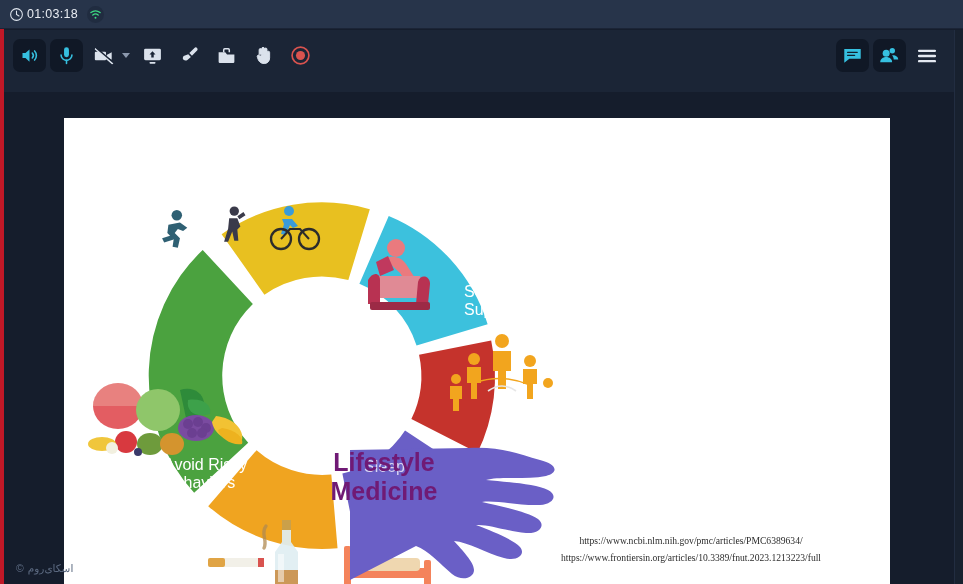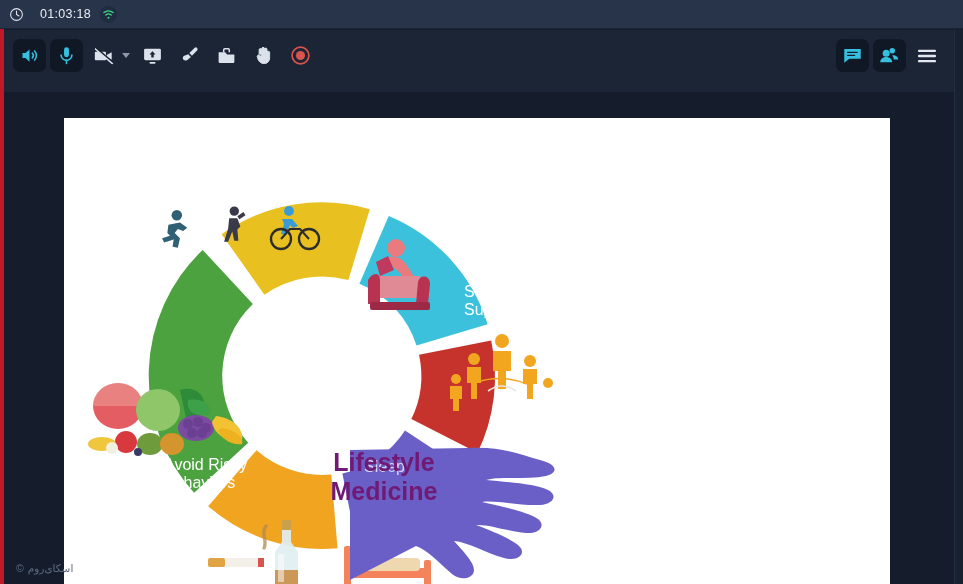--- a/index.html
+++ b/index.html
@@ -18,21 +18,21 @@
   }
 
   
   .statusbar {
     position: absolute; left: 0; top: 0; width: 963px; height: 29px;
     background: #27344a; display: flex; align-items: center; padding-left: 9px;
     border-bottom: 1px solid #1b2436;
   }
   .clock-icon { width: 15px; height: 15px; flex: 0 0 auto; }
   .timer-text {
-    color: #e8ecf2; font-size: 12.5px; margin-left: 16px; letter-spacing: .3px;
+    color: #e8ecf2; font-size: 12.5px; margin-left: 3px; letter-spacing: .3px;
   }
   .signal-wrap {
     margin-left: 9px; width: 17px; height: 17px; border-radius: 50%;
     background: #202c40; display: flex; align-items: center; justify-content: center;
   }
 
   
   .toolbar {
     position: absolute; left: 4px; top: 30px; width: 959px; height: 62px;
     background: #1b2536;
@@ -351,20 +351,24 @@
 Support</div>
       <div class="seg-label" style="left:300px;top:340px;width:110px;color:#dad6f2">Sleep</div>
       <div class="seg-label" style="left:100px;top:338px;width:190px">Avoid Risky
 Behaviors</div>
       <div class="seg-label" style="left:20px;top:166px;width:140px">Nutrition</div>
 
       <div class="hub-label">Lifestyle
 Medicine</div>
 
 
+      <div class="cites">
+        <div>https://www.ncbi.nlm.nih.gov/pmc/articles/PMC6389634/</div>
+        <div>https://www.frontiersin.org/articles/10.3389/fnut.2023.1213223/full</div>
+      </div>
     </div>
 
     <div class="watermark">
       <span>اسکای‌روم</span>
       <span>©</span>
     </div>
   </div>
 
   <div class="right-rail"></div>
 </div>

